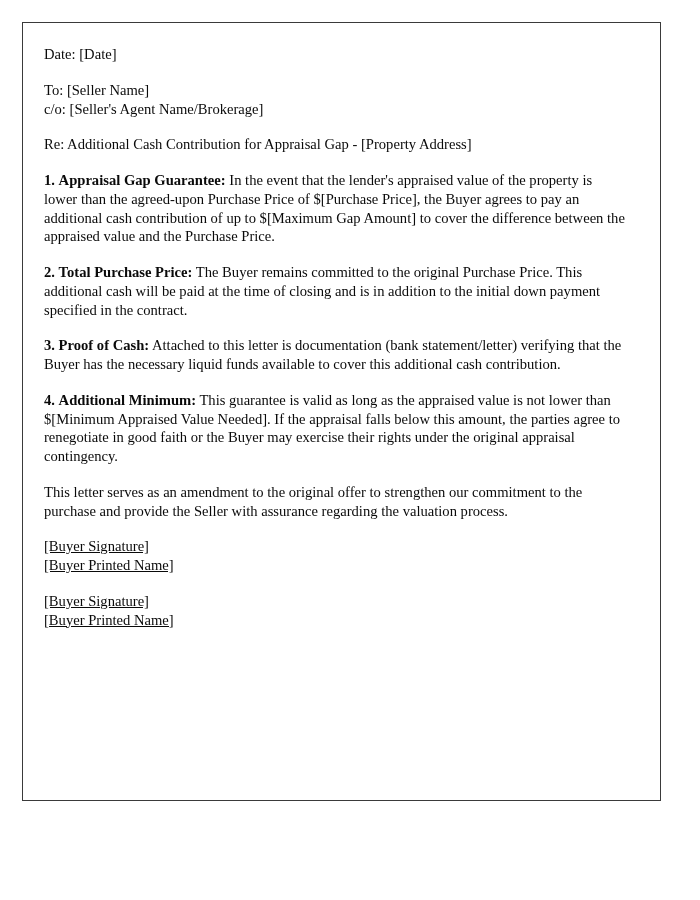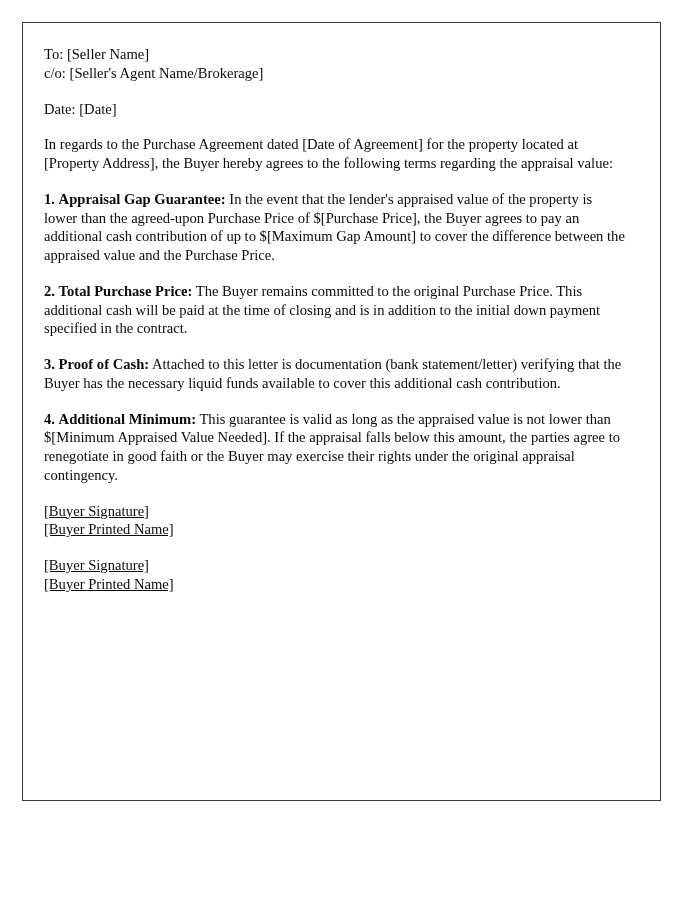--- a/index.html
+++ b/index.html
@@ -63,48 +63,51 @@
   }
 </style>
 </head>
 <body>
 
 <div class="page">
   <div class="page-inner">
     <div class="letter-body">
 
       <div class="block">
+        <span class="line">Date: [Date]</span>
+      </div>
+
+      <div class="block">
         <span class="line">To: [Seller Name]</span>
         <span class="line">c/o: [Seller's Agent Name/Brokerage]</span>
       </div>
 
       <div class="block">
-        <span class="line">Date: [Date]</span>
+        <span class="line">Re: Additional Cash Contribution for Appraisal Gap - [Property Address]</span>
       </div>
 
 
-
-      <p class="para">In regards to the Purchase Agreement dated [Date of Agreement] for the property located at [Property Address], the Buyer hereby agrees to the following terms regarding the appraisal value:</p>
 
       <p class="para">
         <span class="lead">1.</span><span> </span><span class="lead">Appraisal Gap Guarantee:</span><span> </span><span>In the event that the lender's appraised value of the property is lower than the agreed-upon Purchase Price of $[Purchase Price], the Buyer agrees to pay an additional cash contribution of up to $[Maximum Gap Amount] to cover the difference between the appraised value and the Purchase Price.</span>
       </p>
 
       <p class="para">
         <span class="lead">2.</span><span> </span><span class="lead">Total Purchase Price:</span><span> </span><span>The Buyer remains committed to the original Purchase Price. This additional cash will be paid at the time of closing and is in addition to the initial down payment specified in the contract.</span>
       </p>
 
       <p class="para">
         <span class="lead">3.</span><span> </span><span class="lead">Proof of Cash:</span><span> </span><span>Attached to this letter is documentation (bank statement/letter) verifying that the Buyer has the necessary liquid funds available to cover this additional cash contribution.</span>
       </p>
 
       <p class="para">
         <span class="lead">4.</span><span> </span><span class="lead">Additional Minimum:</span><span> </span><span>This guarantee is valid as long as the appraised value is not lower than $[Minimum Appraised Value Needed]. If the appraisal falls below this amount, the parties agree to renegotiate in good faith or the Buyer may exercise their rights under the original appraisal contingency.</span>
       </p>
 
+      <p class="para">This letter serves as an amendment to the original offer to strengthen our commitment to the purchase and provide the Seller with assurance regarding the valuation process.</p>
 
 
       <div class="sig-block">
         <span class="line">[Buyer Signature]</span>
         <span class="line">[Buyer Printed Name]</span>
       </div>
 
       <div class="sig-block">
         <span class="line">[Buyer Signature]</span>
         <span class="line">[Buyer Printed Name]</span>

